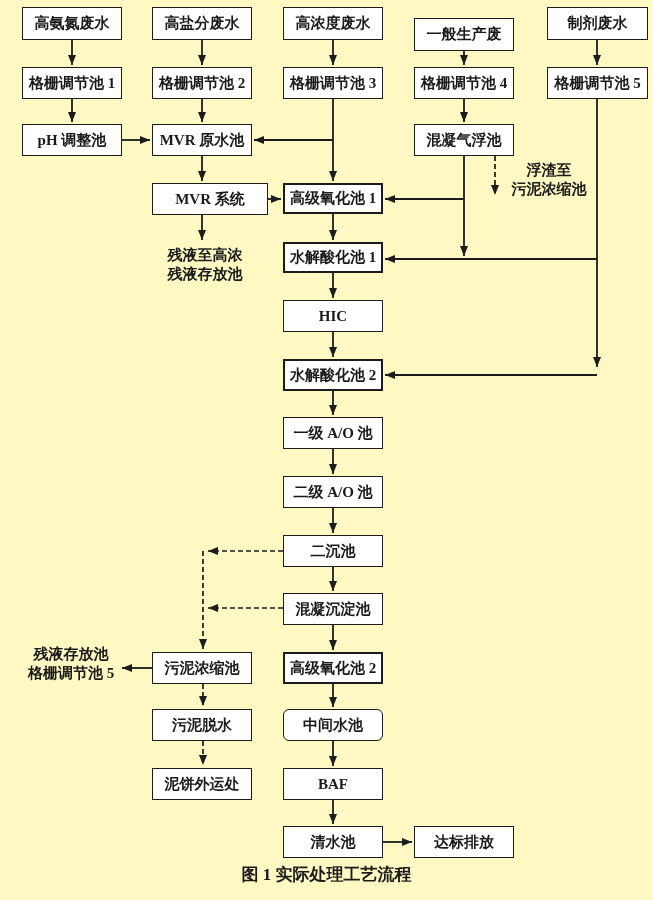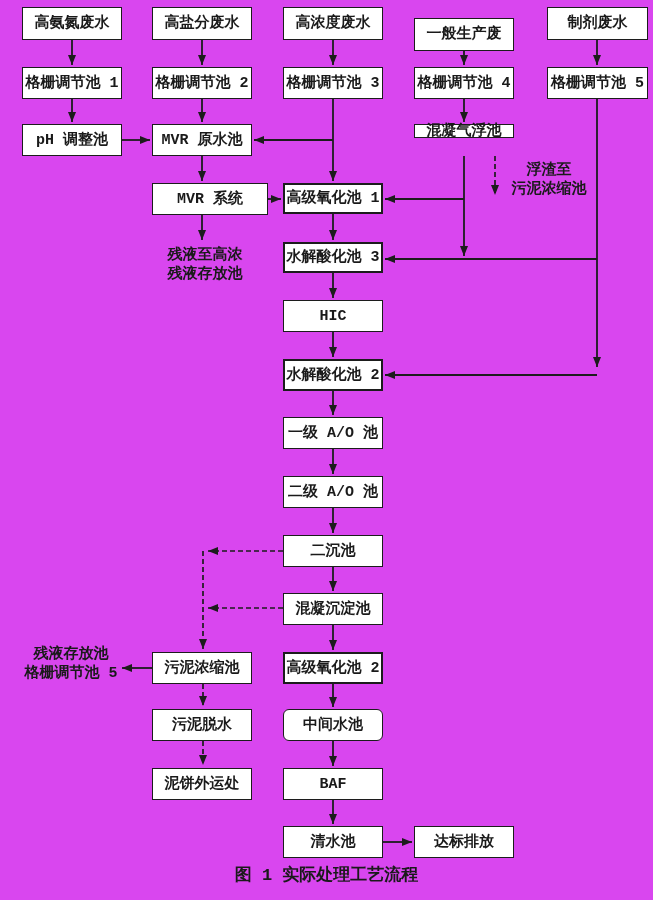--- a/index.html
+++ b/index.html
@@ -1,20 +1,20 @@
 <!DOCTYPE html>
 <html><head>
 <meta charset="utf-8">
 <style>
   html,body{margin:0;padding:0;background:#ffffff;}
   .figure{
     position:relative;
     width:653px;height:900px;
-    background:#d946ef;
-    font-family:Liberation Mono, monospace;
+    background:#fef9c3;
+    font-family:Liberation Serif, serif;
     color:#1a1a1a;
     overflow:hidden;
   }
   .edges{position:absolute;left:0;top:0;width:653px;height:900px;}
   .node{
     position:absolute;
     box-sizing:border-box;
     border:1.6px solid #1c1c1c;
     background:#ffffff;
     display:flex;align-items:center;justify-content:center;
@@ -102,24 +102,24 @@
       <div class="node" style="left: 283px; top: 7px; width: 100px; height: 33px;">高浓度废水</div>
       <div class="node" style="left: 414px; top: 18px; width: 100px; height: 33px;">一般生产废</div>
       <div class="node" style="left: 547px; top: 7px; width: 101px; height: 33px;">制剂废水</div>
       <div class="node" style="left: 22px; top: 67px; width: 100px; height: 32px;">格栅调节池 1</div>
       <div class="node" style="left: 152px; top: 67px; width: 100px; height: 32px;">格栅调节池 2</div>
       <div class="node" style="left: 283px; top: 67px; width: 100px; height: 32px;">格栅调节池 3</div>
       <div class="node" style="left: 414px; top: 67px; width: 100px; height: 32px;">格栅调节池 4</div>
       <div class="node" style="left: 547px; top: 67px; width: 101px; height: 32px;">格栅调节池 5</div>
       <div class="node" style="left: 22px; top: 124px; width: 100px; height: 32px;">pH 调整池</div>
       <div class="node" style="left: 152px; top: 124px; width: 100px; height: 32px;">MVR 原水池</div>
-      <div class="node" style="left: 414px; top: 124px; width: 100px; height: 14px;">混凝气浮池</div>
+      <div class="node" style="left: 414px; top: 124px; width: 100px; height: 32px;">混凝气浮池</div>
       <div class="node" style="left: 152px; top: 183px; width: 116px; height: 32px;">MVR 系统</div>
       <div class="node thick" style="left: 283px; top: 183px; width: 100px; height: 31px;">高级氧化池 1</div>
-      <div class="node thick" style="left: 283px; top: 242px; width: 100px; height: 31px;">水解酸化池 3</div>
+      <div class="node thick" style="left: 283px; top: 242px; width: 100px; height: 31px;">水解酸化池 1</div>
       <div class="node" style="left: 283px; top: 300px; width: 100px; height: 32px;">HIC</div>
       <div class="node thick" style="left: 283px; top: 359px; width: 100px; height: 32px;">水解酸化池 2</div>
       <div class="node" style="left: 283px; top: 417px; width: 100px; height: 32px;">一级 A/O 池</div>
       <div class="node" style="left: 283px; top: 476px; width: 100px; height: 32px;">二级 A/O 池</div>
       <div class="node" style="left: 283px; top: 535px; width: 100px; height: 32px;">二沉池</div>
       <div class="node" style="left: 283px; top: 593px; width: 100px; height: 32px;">混凝沉淀池</div>
       <div class="node" style="left: 152px; top: 652px; width: 100px; height: 32px;">污泥浓缩池</div>
       <div class="node thick" style="left: 283px; top: 652px; width: 100px; height: 32px;">高级氧化池 2</div>
       <div class="node" style="left: 152px; top: 709px; width: 100px; height: 32px;">污泥脱水</div>
       <div class="node" style="left: 283px; top: 709px; width: 100px; height: 32px; border-radius: 6px;">中间水池</div>

